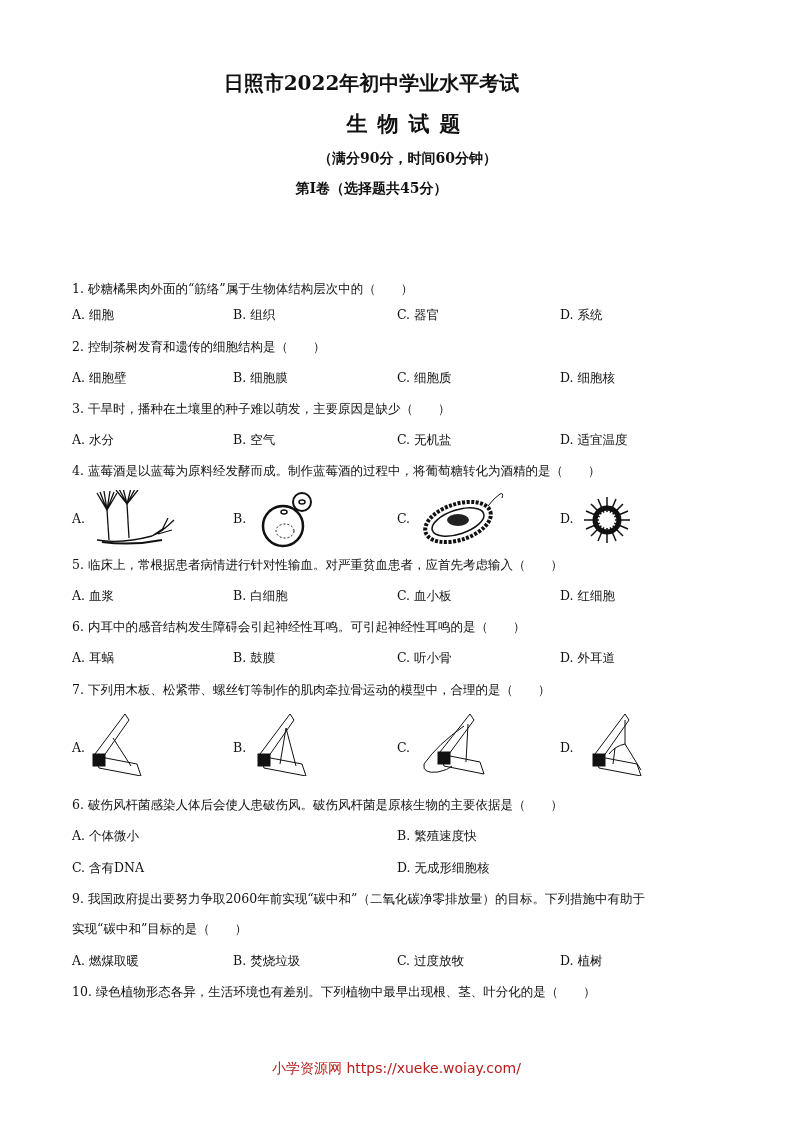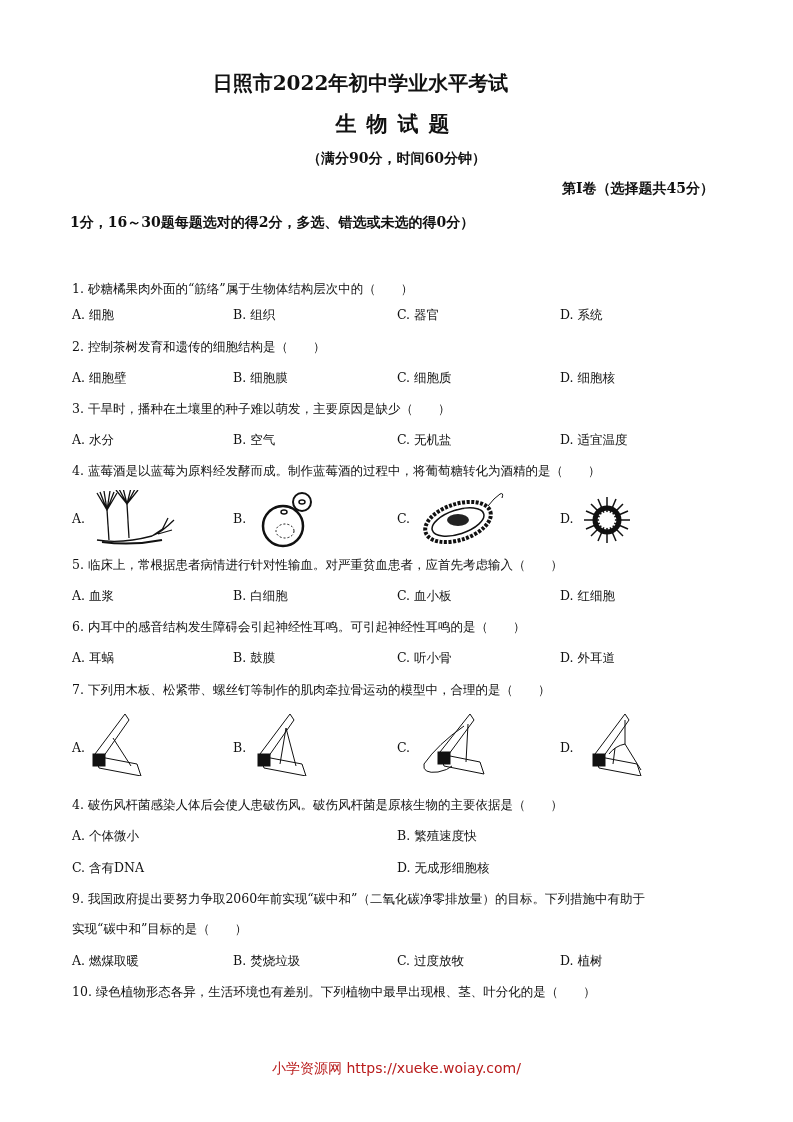--- a/index.html
+++ b/index.html
@@ -1,41 +1,40 @@
 <!DOCTYPE html>
 <html><head>
 <meta charset="utf-8">
 <style>
   html, body { margin:0; padding:0; background:#ffffff; }
   body { width:793px; height:1122px; position:relative; overflow:hidden;
          font-family:"DejaVu Serif","Liberation Serif",serif; color:#111; }
   .abs { position:absolute; }
-  .title { left:7px; width:707px; text-align:center; font-weight:bold; }
+  .title { left:18px; width:707px; text-align:center; font-weight:bold; }
   .t1 { top:70px; font-size:20px; }
   .t2 { top:110px; font-size:21px; letter-spacing:10px;padding-left:37px; }
   .t3 { top:150px; font-size:14px;padding-left:36px; }
-  .t4 { top:180px; font-size:14px;text-align:right; }
+  .t4 { top:180px; font-size:14px; }
   .sec { left:70px; width:660px; font-size:14px; font-weight:bold; line-height:31px; top:207px; }
   .q { left:72px; font-size:12.5px; white-space:nowrap; }
   .opt { font-size:12.5px; white-space:nowrap; }
   .fig { position:absolute; }
   .footer { left:0; width:793px; top:1060px; text-align:center; font-family:"DejaVu Sans","Liberation Sans",sans-serif; font-size:14px; color:#b91c1c; }
 </style>
 </head>
 <body>
 
 <div>
   <div class="abs title t1">日照市2022年初中学业水平考试</div>
   <div class="abs title t2">生物试题</div>
   <div class="abs title t3">（满分90分，时间60分钟）</div>
   <div class="abs title t4">第Ⅰ卷（选择题共45分）</div>
 </div>
 
 <div class="abs sec">
-  <div>1分，16～30题每题选对的得2分，多选、错选或未选的得0分）</div>
 </div>
 
 <div class="abs q" style="top:281px">1. 砂糖橘果肉外面的“筋络”属于生物体结构层次中的（　　）</div>
 <div class="abs opt" style="left:72px;top:307px">A. 细胞</div>
 <div class="abs opt" style="left:233px;top:307px">B. 组织</div>
 <div class="abs opt" style="left:397px;top:307px">C. 器官</div>
 <div class="abs opt" style="left:560px;top:307px">D. 系统</div>
 
 <div class="abs q" style="top:339px">2. 控制茶树发育和遗传的细胞结构是（　　）</div>
 <div class="abs opt" style="left:72px;top:370px">A. 细胞壁</div>
@@ -156,21 +155,21 @@
     <polygon points="10,40 40,0 44,6 16,46"></polygon>
     <polygon points="10,42 52,50 56,62 14,54"></polygon>
     <rect x="8" y="40" width="12" height="12" fill="#111"></rect>
     <line x1="40" y1="6" x2="40" y2="30"></line>
       <path d="M40 30 Q30 32 24 40"></path>
       <line x1="40" y1="30" x2="56" y2="56"></line>
       <line x1="30" y1="34" x2="28" y2="50"></line>
   </g>
 </svg>
 
-<div class="abs q" style="top:797px">4. 破伤风杆菌感染人体后会使人患破伤风。破伤风杆菌是原核生物的主要依据是（　　）</div>
+<div class="abs q" style="top:797px">6. 破伤风杆菌感染人体后会使人患破伤风。破伤风杆菌是原核生物的主要依据是（　　）</div>
 <div class="abs opt" style="left:72px;top:828px">A. 个体微小</div>
 <div class="abs opt" style="left:397px;top:828px">B. 繁殖速度快</div>
 <div class="abs opt" style="left:72px;top:860px">C. 含有DNA</div>
 <div class="abs opt" style="left:397px;top:860px">D. 无成形细胞核</div>
 
 <div class="abs q" style="top:891px">9. 我国政府提出要努力争取2060年前实现“碳中和”（二氧化碳净零排放量）的目标。下列措施中有助于</div>
 <div class="abs q" style="top:921px">实现“碳中和”目标的是（　　）</div>
 <div class="abs opt" style="left:72px;top:953px">A. 燃煤取暖</div>
 <div class="abs opt" style="left:233px;top:953px">B. 焚烧垃圾</div>
 <div class="abs opt" style="left:397px;top:953px">C. 过度放牧</div>

